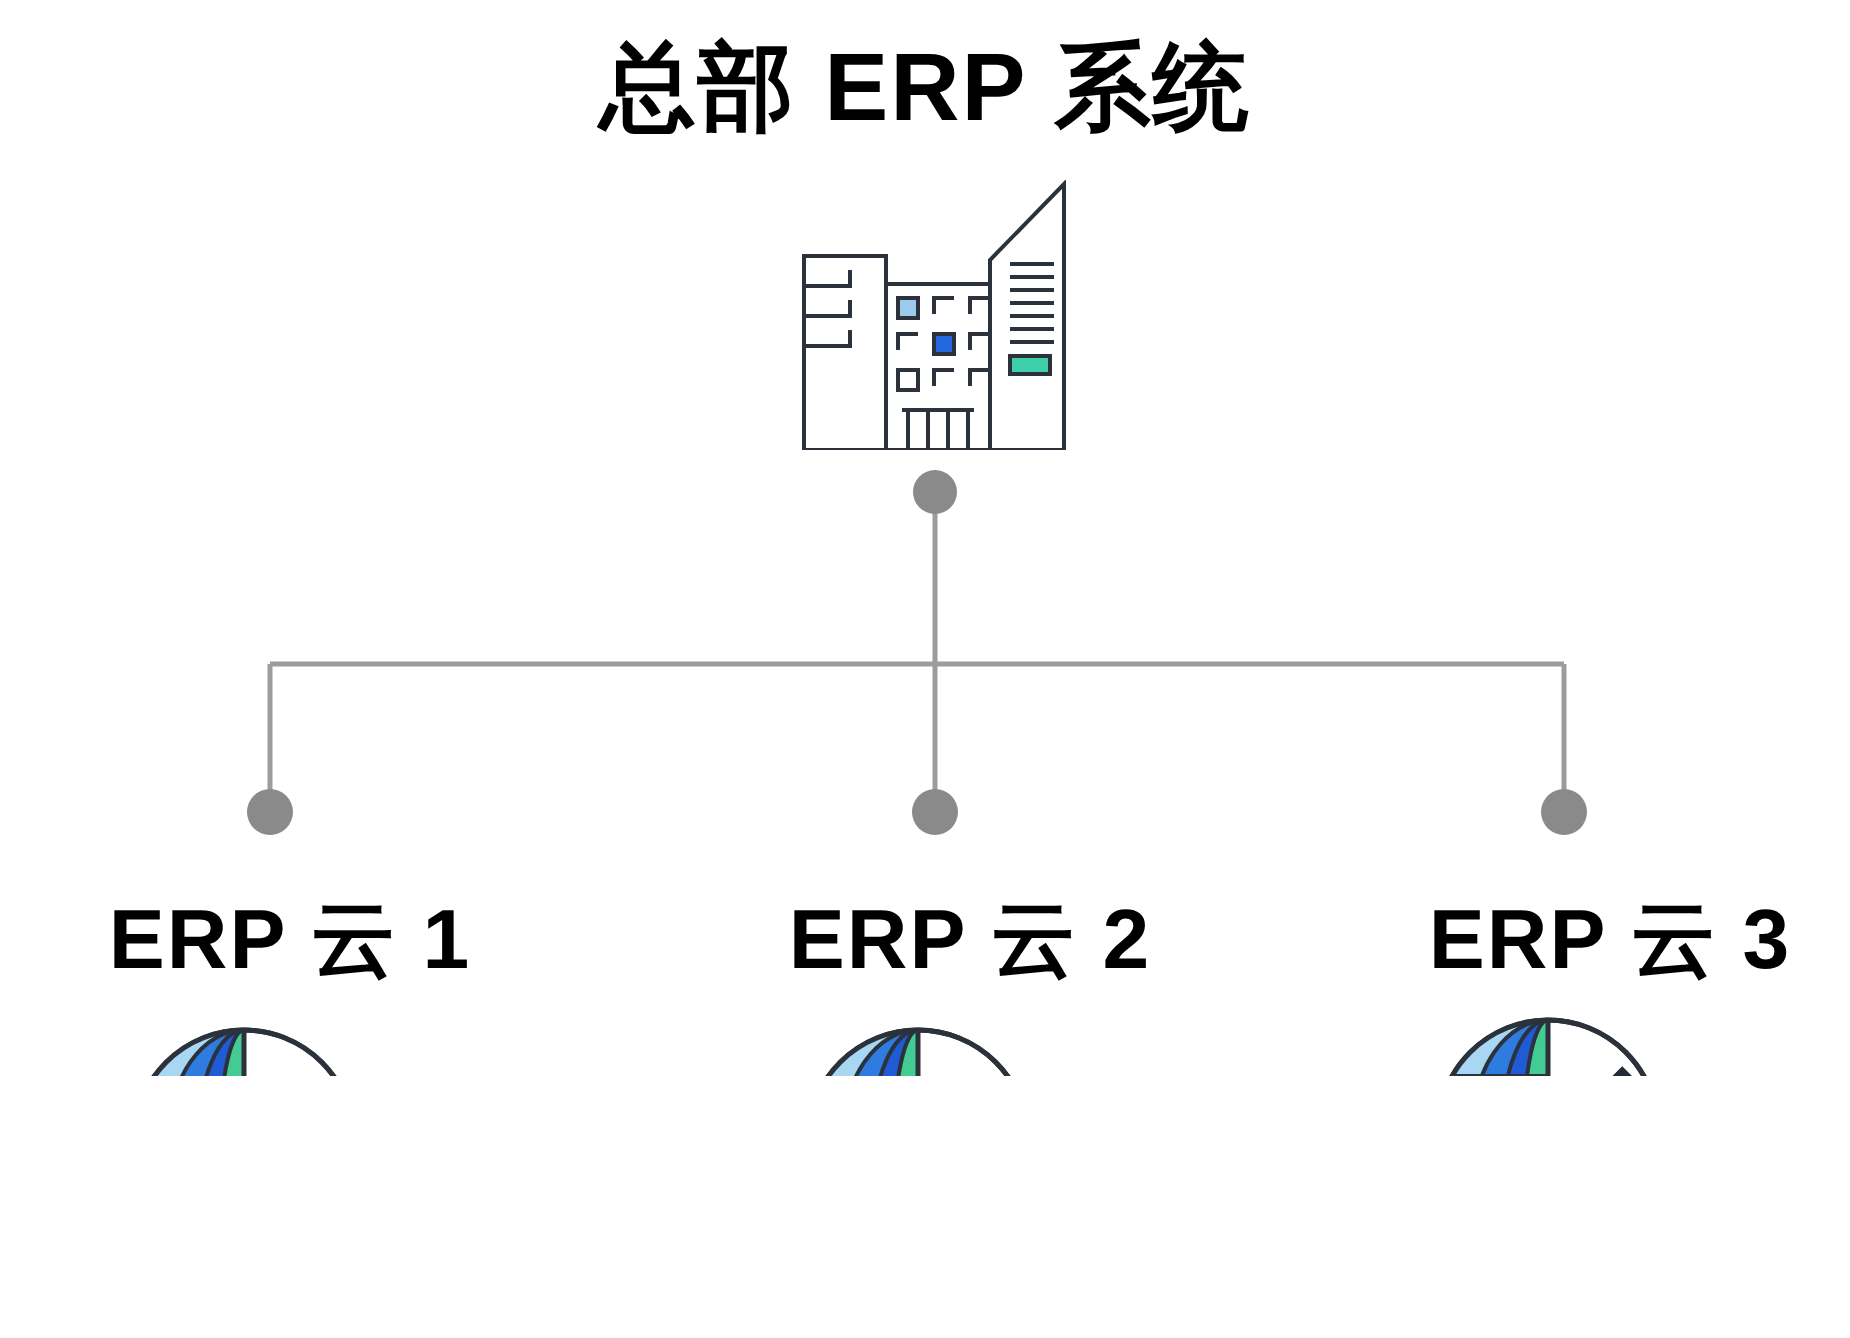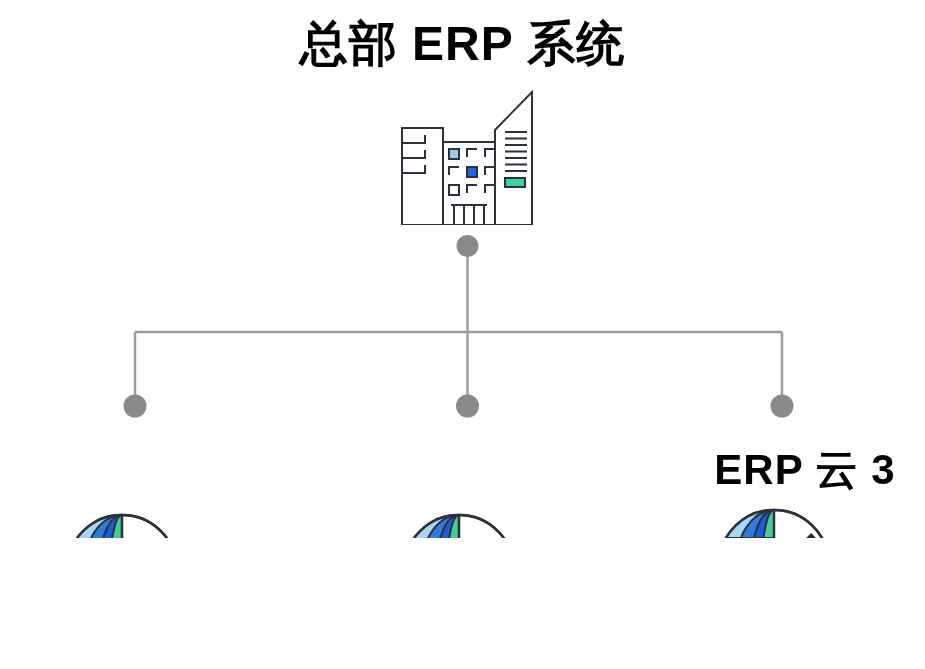--- a/index.html
+++ b/index.html
@@ -95,24 +95,26 @@
     <path class="bld-line" d="M84,85 V77 H94"></path>
     <rect class="win-wh" x="48" y="95" width="10" height="10"></rect>
     <path class="bld-line" d="M66,103 V95 H76 M84,103 V95 H94"></path>
 
     <path class="bld-line" d="M50,115 H86 M53,115 V135 M63,115 V135 M73,115 V135 M83,115 V135"></path>
 
     <path class="bld-line" d="M104,42 H126 M104,48.5 H126 M104,55 H126 M104,61.5 H126 M104,68 H126 M104,74.5 H126 M104,81 H126"></path>
     <rect class="teal-rect" x="104" y="88" width="20" height="9"></rect>
   </svg>
 
+  <div class="node-label label-1">ERP 云 1</div>
   <svg class="globe globe-1" viewBox="0 0 136 116">
     <use href="#globe-import"></use>
   </svg>
 
+  <div class="node-label label-2">ERP 云 2</div>
   <svg class="globe globe-2" viewBox="0 0 136 116">
     <use href="#globe-import"></use>
   </svg>
 
   <div class="node-label label-3">ERP 云 3</div>
   <svg class="globe globe-3" viewBox="0 0 136 116">
     <use href="#globe-import"></use>
   </svg>
 
 </div>

